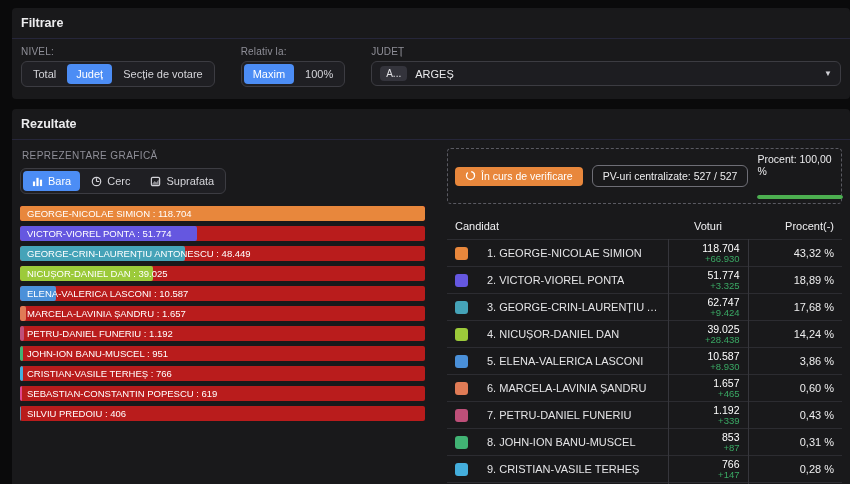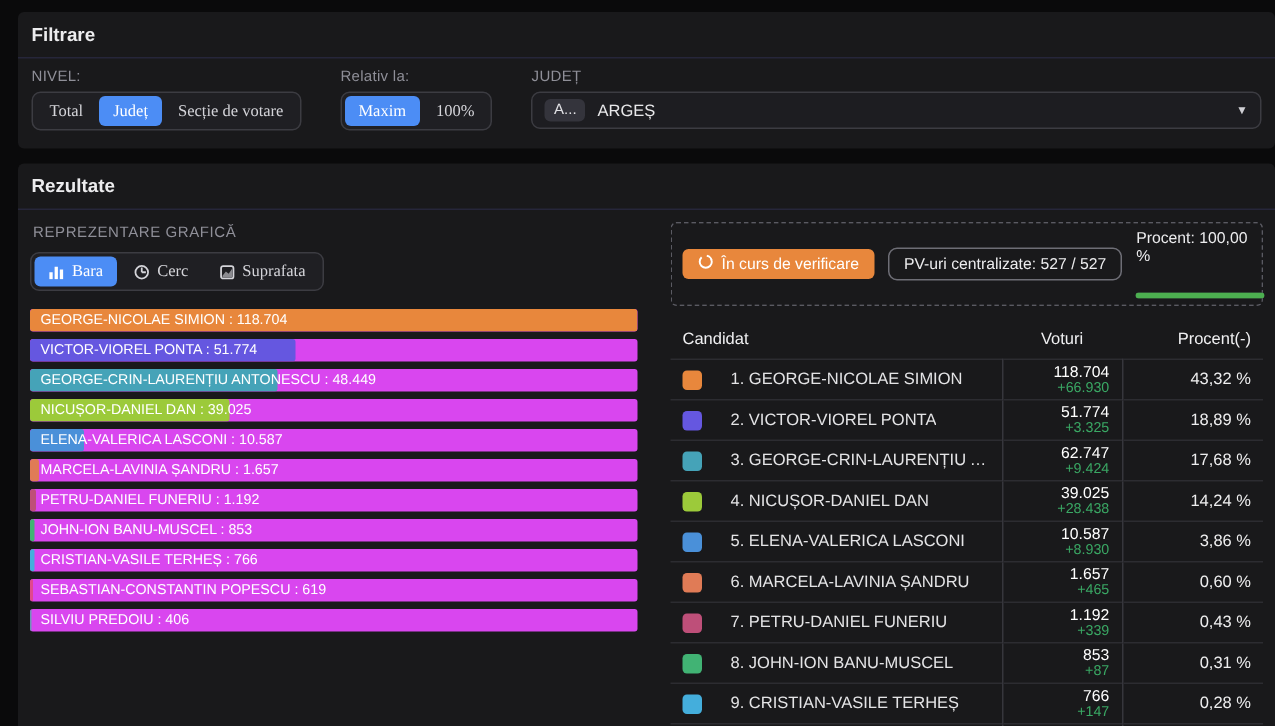--- a/index.html
+++ b/index.html
@@ -18,40 +18,40 @@
   }
   
   .filter-body{display:flex;gap:26px;padding:7px 9px 12px;align-items:flex-start;}
   .field-label{font-size:10px;color:#8f8f98;margin-bottom:4px;letter-spacing:.2px;}
   .btn-group{
     display:inline-flex;align-items:center;gap:2px;background:#1f1f23;
     border:1px solid #3c3c42;border-radius:6px;padding:2px;
   }
   .btn{
     border:none;background:transparent;color:#d4d4d9;font-size:11px;
-    padding:4px 9px;border-radius:4px;font-family:Liberation Serif, serif;
+    padding:4px 9px;border-radius:4px;font-family:Liberation Sans, sans-serif;
     display:inline-flex;gap:5px;align-items:center;cursor:pointer;white-space:nowrap;
   }
   .btn.selected{background:#4c8df5;color:#fff;}
   .btn svg{display:block;}
   .judet-field{flex:1;}
   .select{
     display:flex;align-items:center;gap:8px;background:#1d1d21;
     border:1px solid #3c3c42;border-radius:6px;padding:3px 8px;height:25px;
     box-sizing:border-box;cursor:pointer;
   }
   .select-badge{background:#34343c;color:#e2e2e6;font-size:10px;padding:2px 6px;border-radius:4px;}
   .select-value{color:#e8e8ea;font-size:11px;flex:1;}
   .caret{color:#cfcfd4;font-size:8px;}
   
   .results-body{display:flex;gap:22px;padding:8px 8px 12px;align-items:flex-start;}
   .chart-col{width:405px;flex:none;}
   .section-label{font-size:10px;color:#8f8f98;letter-spacing:.4px;margin:2px 0 7px 2px;}
   .view-group{margin-bottom:12px;}
-  .bar-row{position:relative;height:15px;border-radius:2px;background:#d946ef;margin-bottom:5px;overflow:hidden;}
+  .bar-row{position:relative;height:15px;border-radius:2px;background:#b91c1c;margin-bottom:5px;overflow:hidden;}
   .bar-fill{position:absolute;left:0;top:0;bottom:0;border-radius:2px;}
   .bar-label{position:absolute;left:7px;top:0;line-height:15px;font-size:9.5px;color:#fff;white-space:nowrap;}
   
   .table-col{flex:1;min-width:0;}
   .status-box{display:flex;align-items:center;gap:9px;border:1px dashed #5a5a62;border-radius:4px;padding:4px 7px;}
   .badge-orange{
     display:inline-flex;align-items:center;gap:5px;background:#e8873c;color:#fff;
     font-size:10.5px;padding:3px 10px;border-radius:4px;white-space:nowrap;
   }
   .badge-outline{border:1px solid #6e6e76;color:#ececee;font-size:10.5px;padding:4px 10px;border-radius:6px;white-space:nowrap;}
@@ -176,21 +176,21 @@
           <div class="bar-row">
             <div class="bar-fill" style="width: 1.39591%; background: rgb(224, 123, 86);"></div>
             <div class="bar-label">MARCELA-LAVINIA ȘANDRU : 1.657</div>
           </div>
           <div class="bar-row">
             <div class="bar-fill" style="width: 1.00418%; background: rgb(190, 79, 121);"></div>
             <div class="bar-label">PETRU-DANIEL FUNERIU : 1.192</div>
           </div>
           <div class="bar-row">
             <div class="bar-fill" style="width: 0.718594%; background: rgb(65, 179, 116);"></div>
-            <div class="bar-label">JOHN-ION BANU-MUSCEL : 853</div>
+            <div class="bar-label">JOHN-ION BANU-MUSCEL : 951</div>
           </div>
           <div class="bar-row">
             <div class="bar-fill" style="width: 0.645303%; background: rgb(68, 174, 220);"></div>
             <div class="bar-label">CRISTIAN-VASILE TERHEȘ : 766</div>
           </div>
           <div class="bar-row">
             <div class="bar-fill" style="width: 0.521465%; background: rgb(224, 72, 142);"></div>
             <div class="bar-label">SEBASTIAN-CONSTANTIN POPESCU : 619</div>
           </div>
           <div class="bar-row">

